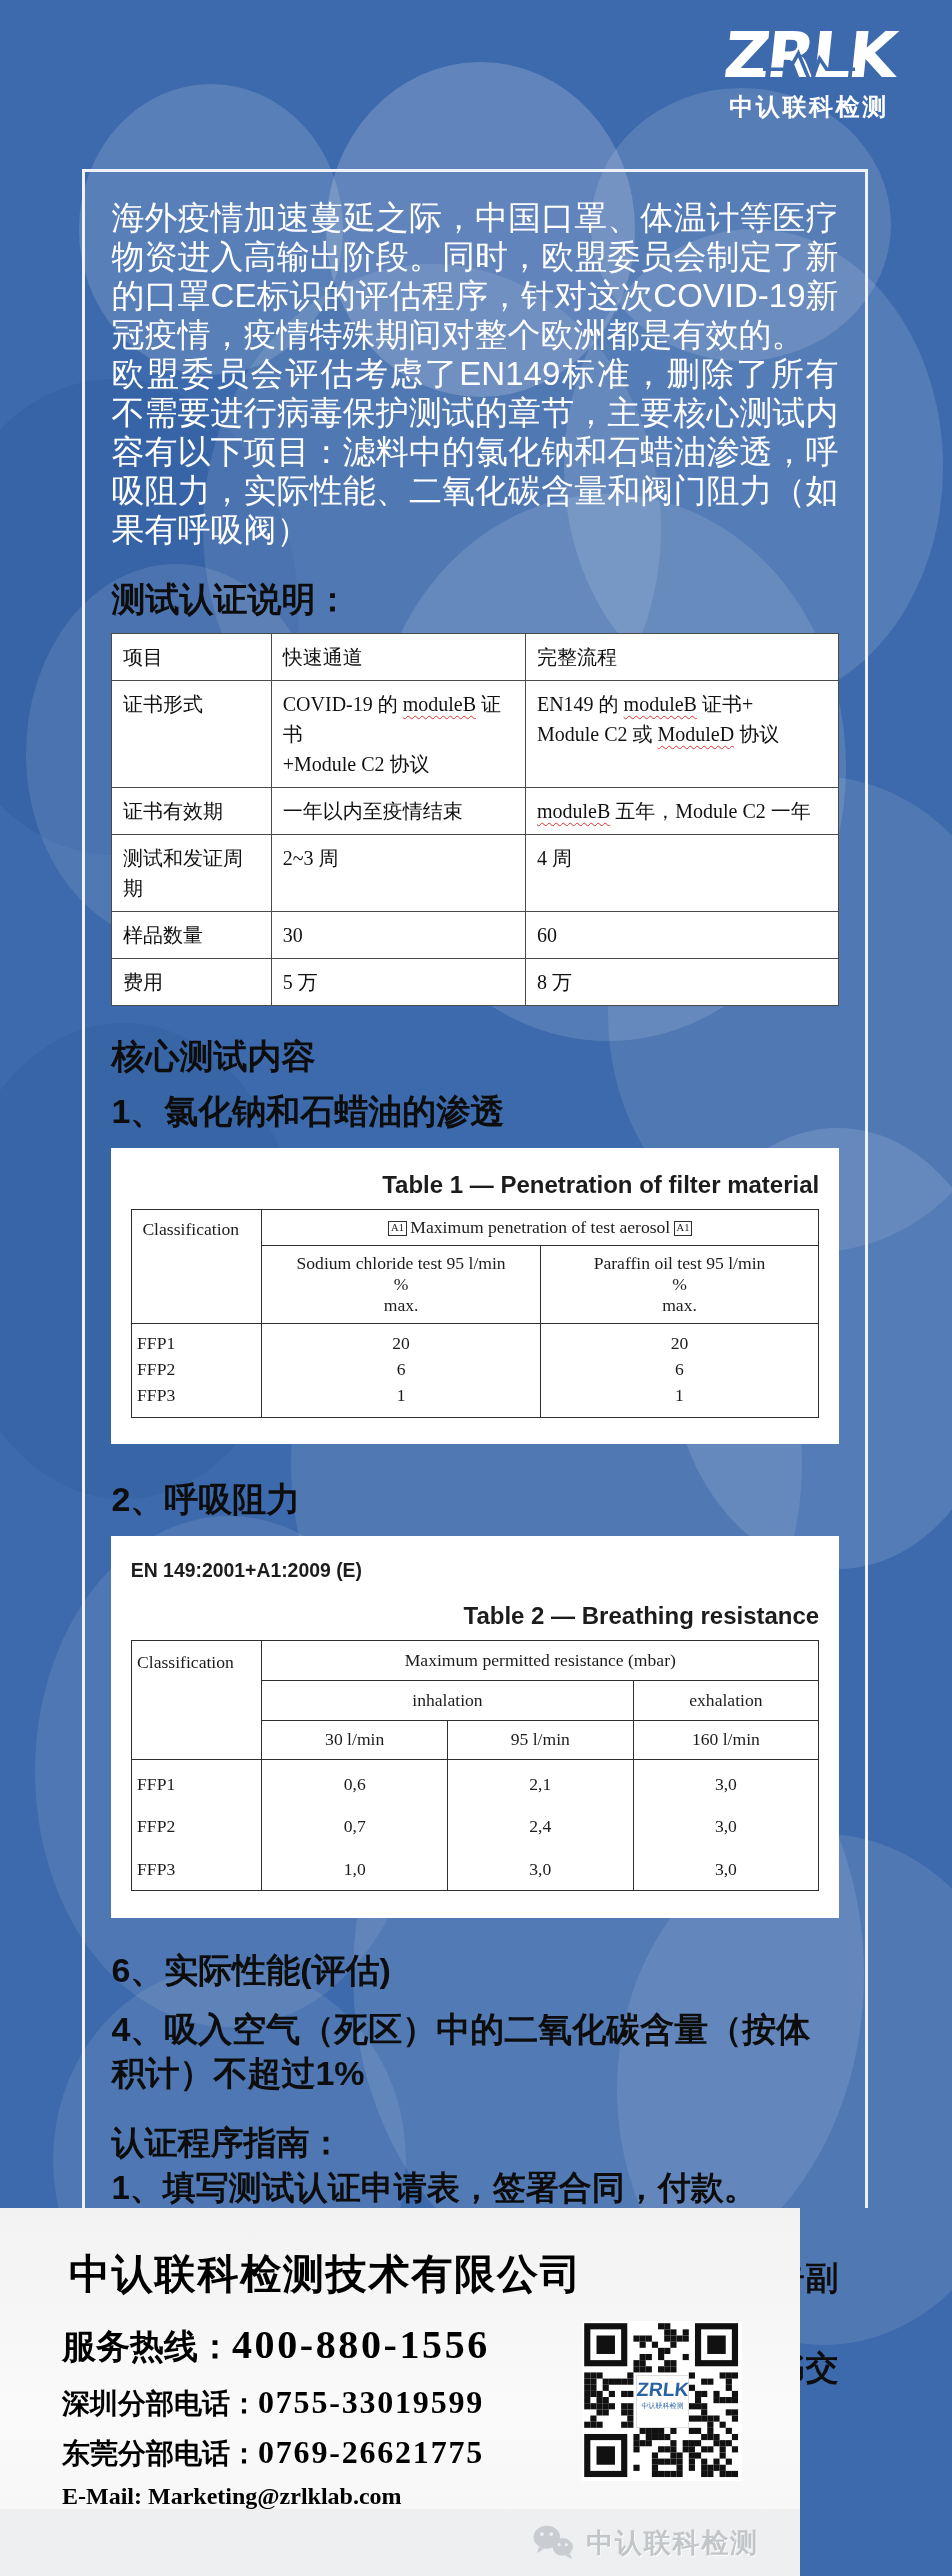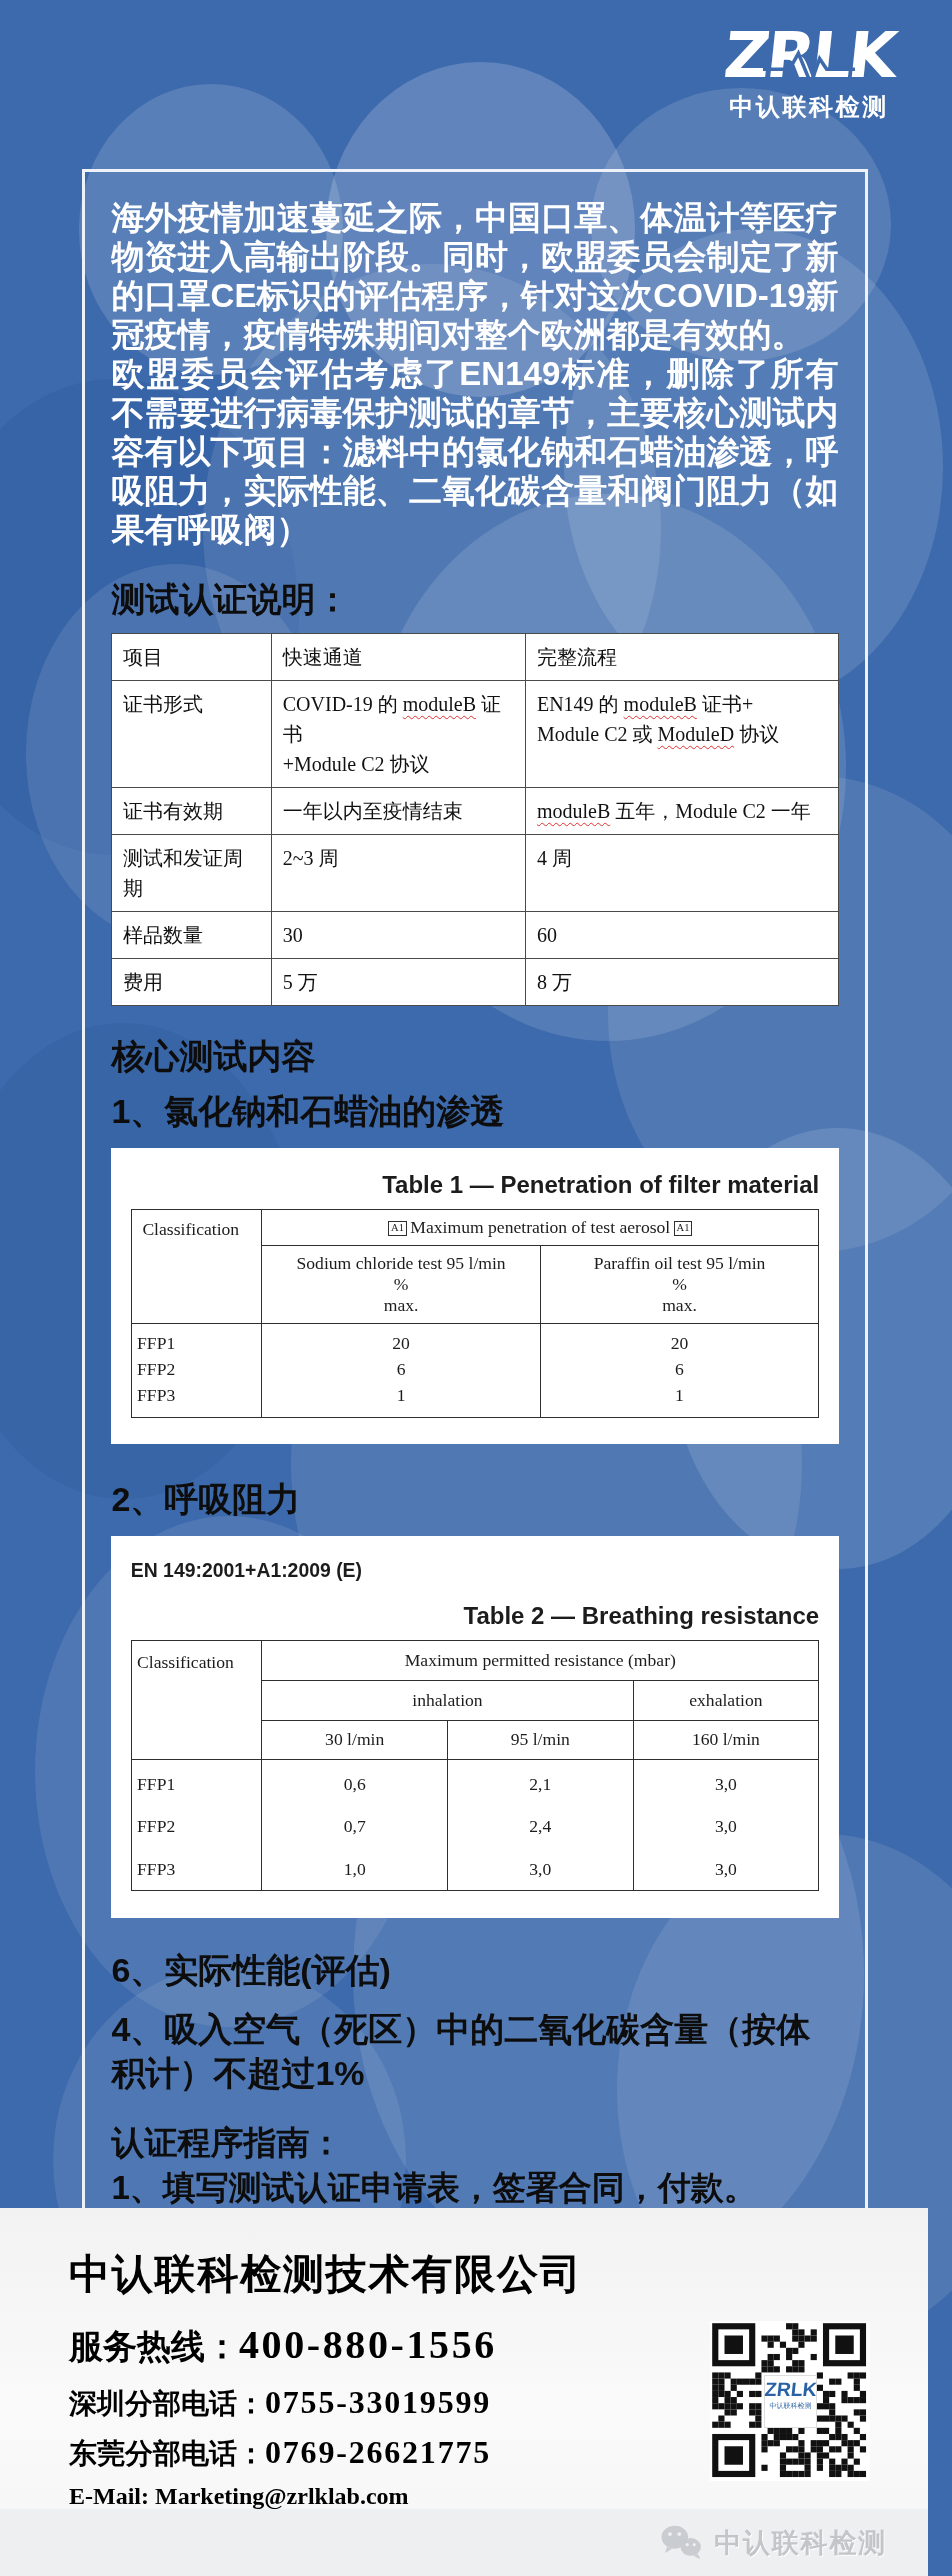--- a/index.html
+++ b/index.html
@@ -20,21 +20,21 @@
   }
   .brand .pulse{ position:absolute; left:51px; top:23px; }
   .brand .cn{ color:#fff; font-weight:bold; font-size:24px; letter-spacing:2.6px; margin-top:3.5px; }
 
   
   .box{
     position:absolute; left:82px; top:169px; width:786px; height:2039px;
     border:3.5px solid #eef2f8; border-bottom:none;
     padding:26.4px 26.4px 0; z-index:1;
   }
-  .intro{ color:#fff; font-weight:bold; font-size:33px; line-height:39px; text-align:justify; }
+  .intro{ color:#fff; font-weight:normal; font-size:33px; line-height:39px; text-align:justify; }
   .h{ color:#0d0d0d; font-weight:bold; font-size:34px; line-height:41px; }
   .h.cert-h{ margin-top:30px; }
 
   
   table.cert{
     width:100%; margin-top:12.3px; border-collapse:collapse; background:#fff;
     border:1.8px solid #4a4a4a;
     font-family:"Liberation Serif", serif; font-size:20px; color:#111;
   }
   table.cert td, table.cert th{
@@ -75,26 +75,26 @@
   table.en2 tr.hrow td{ padding:8.8px 5.3px; }
   table.en2 tr.data td{ padding:10.6px 5.3px; }
   table.en2 tr.data.first td{ padding-top:14px; }
 
   
   .guide{ margin-top:25px; color:#0d0d0d; font-weight:bold; font-size:33px; line-height:45px; }
   .guide div{ text-align:justify; }
 
   
   .footer{
-    position:absolute; left:0; top:2208px; width:928px; height:368px; z-index:2;
+    position:absolute; left:0; top:2208px; width:800px; height:368px; z-index:2;
     background:linear-gradient(#f2f2f3, #fafafa 55%, #f5f5f6);
     color:#000;
   }
   .f-company{ position:absolute; left:69px; top:39px; font-size:41px; font-weight:bold; letter-spacing:1.8px; }
-  .f-line{ position:absolute; left:69px; white-space:nowrap; }
+  .f-line{ position:absolute; left:62px; white-space:nowrap; }
   .f-hotline{ top:113px; }
   .f-hotline .lbl{ font-size:34px; font-weight:bold; }
   .f-hotline .val{ font-family:"Liberation Serif", serif; font-size:40px; font-weight:bold; letter-spacing:2.6px; }
   .f-phone .lbl{ font-size:28px; font-weight:bold; }
   .f-phone .val{ font-family:"Liberation Serif", serif; font-size:32px; font-weight:bold; letter-spacing:1.8px; }
   .f-p1{ top:176px; } .f-p2{ top:226px; }
   .f-email{ top:275px; font-family:Liberation Serif, serif; font-size:24px; font-weight:bold; }
   .qr{ position:absolute; right:58px; top:113px; width:160px; height:160px; background:#fff; }
   .qr svg{ display:block; }
   .qr .qr-logo{

